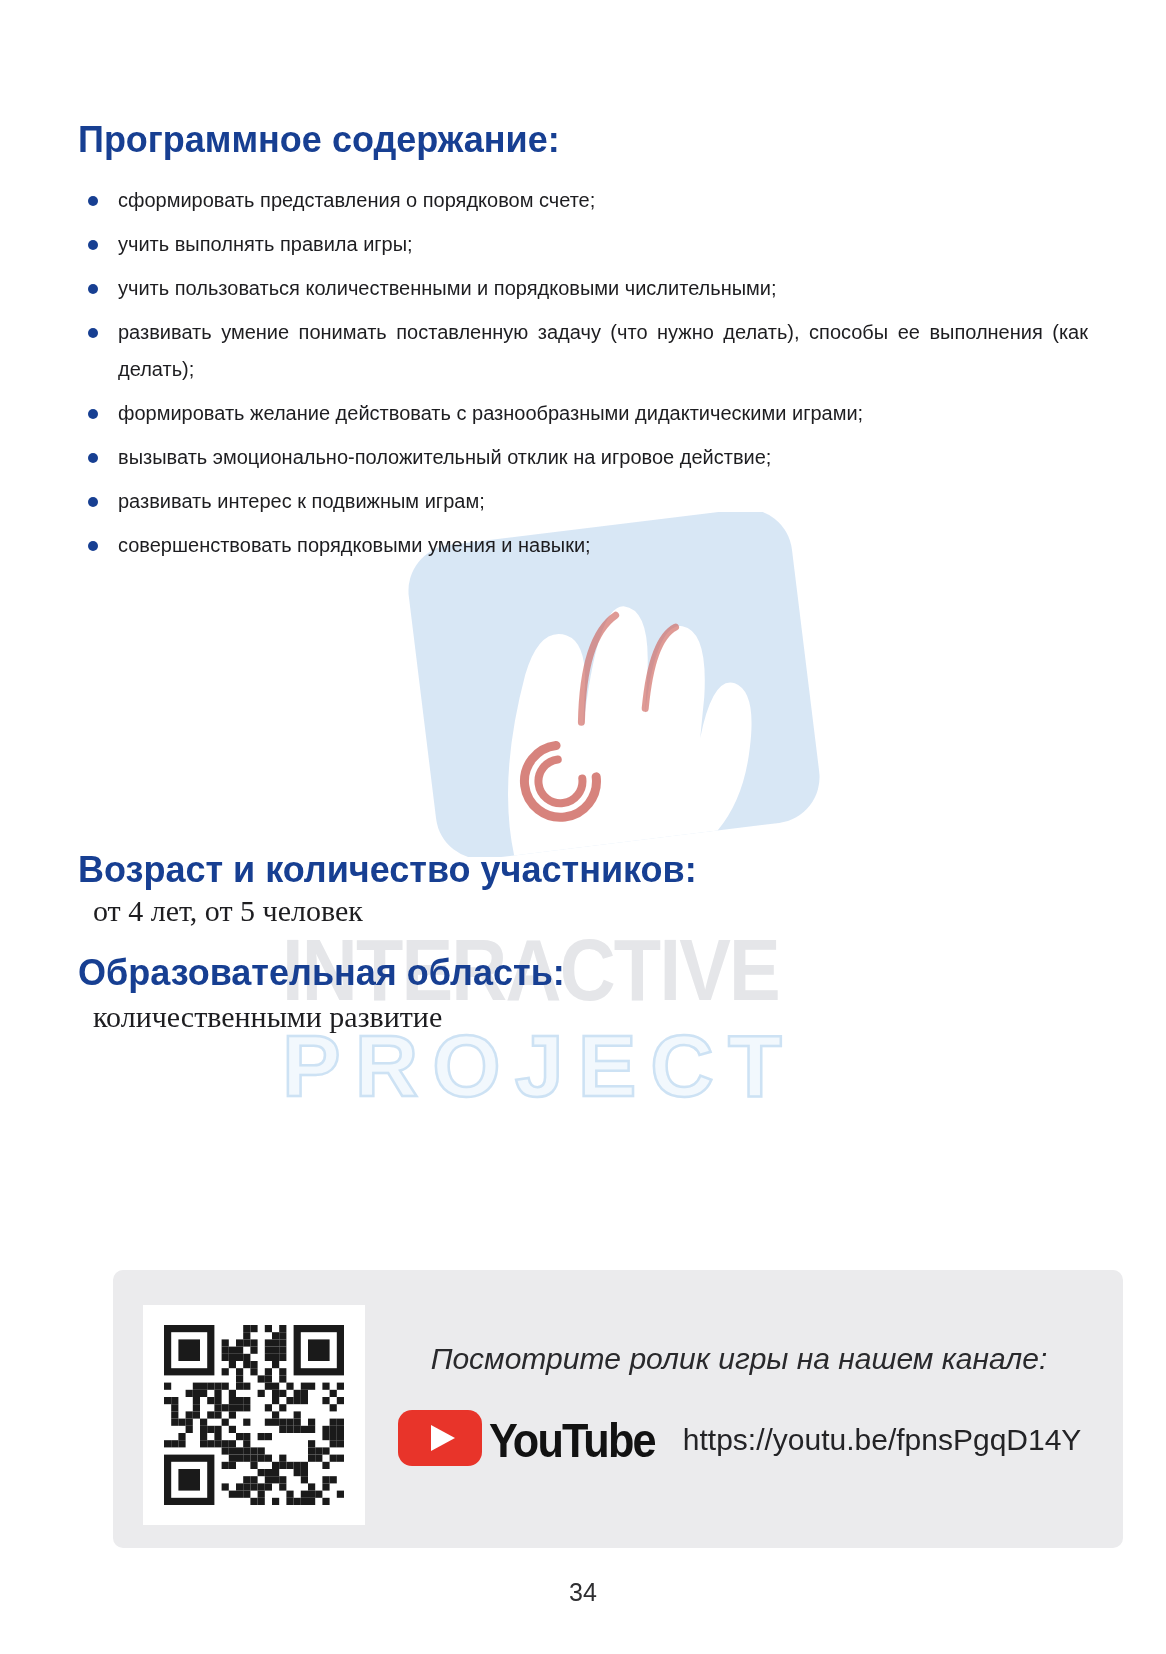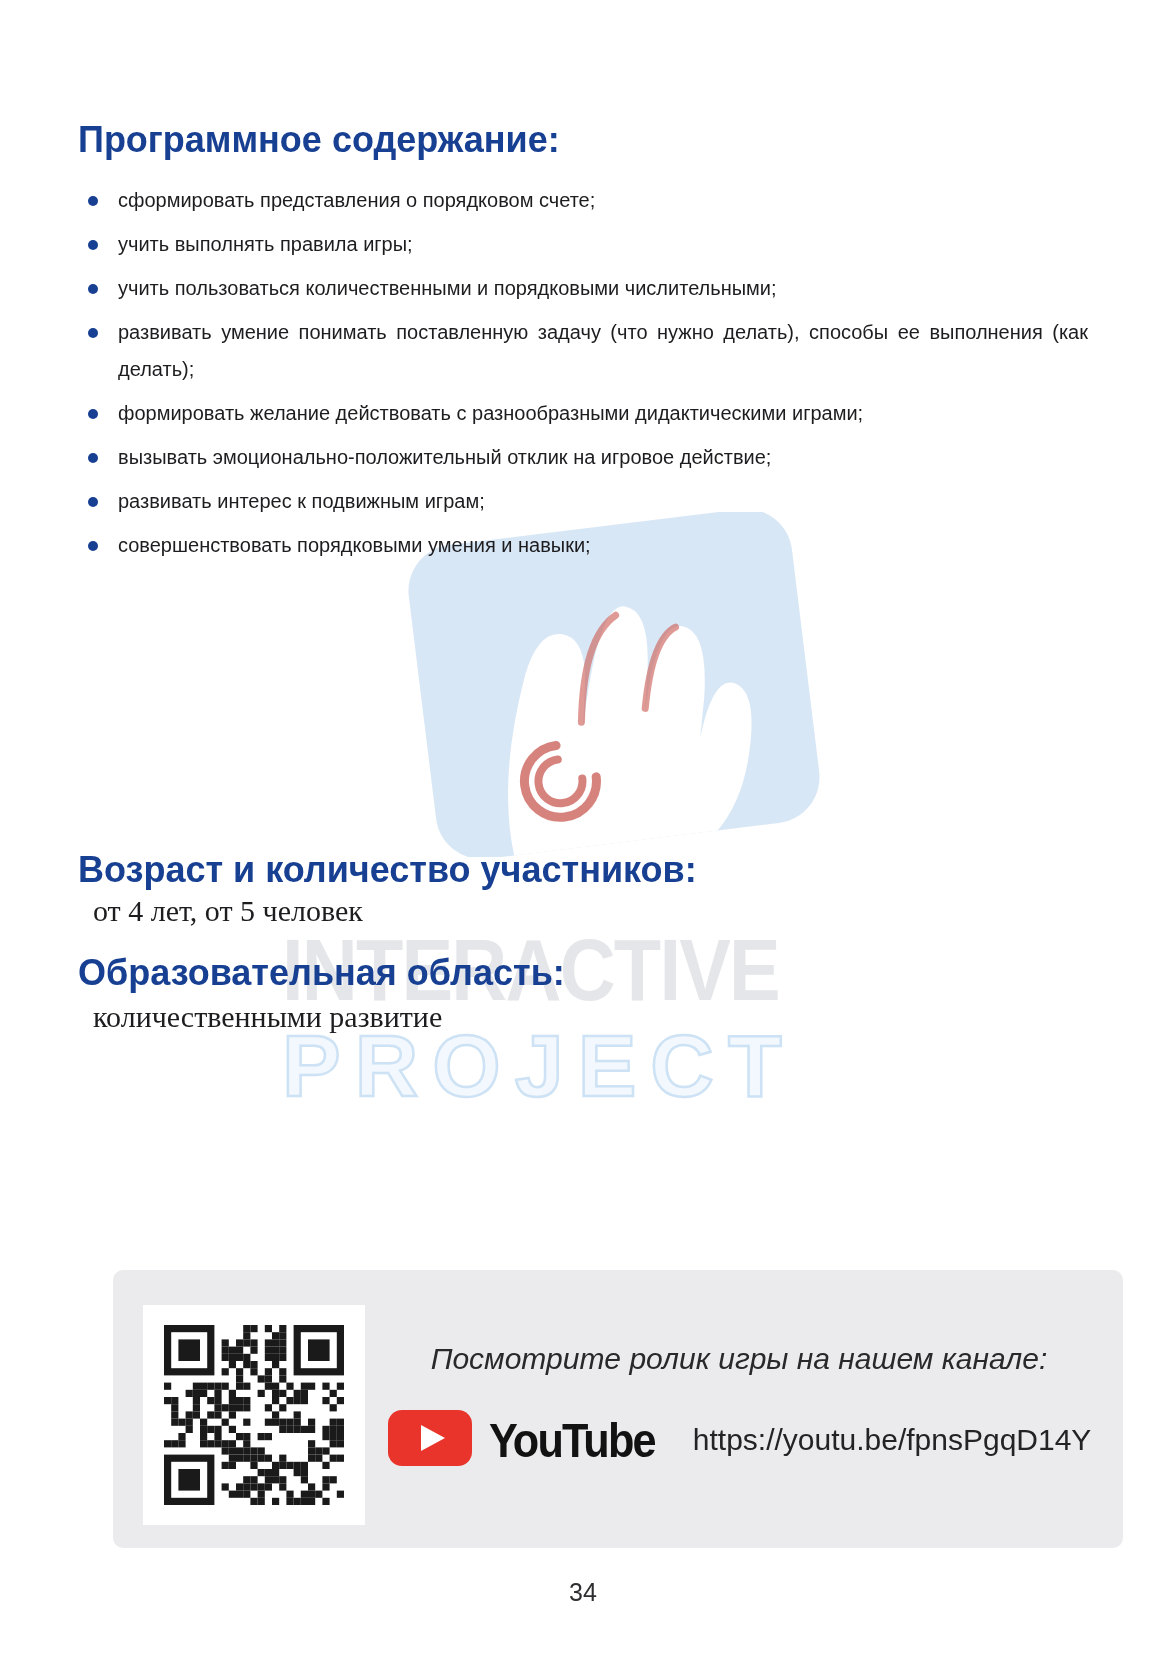--- a/index.html
+++ b/index.html
@@ -54,21 +54,21 @@
     position:absolute;left:30px;top:35px;width:222px;height:220px;background:#ffffff;
   }
   .qr-panel svg{position:absolute;left:21px;top:20px;}
   .vb-right{position:absolute;left:262px;top:0;width:728px;height:285px;}
   .vb-caption{
     position:absolute;left:0;right:0;top:72px;margin:0;text-align:center;
     font-size:30px;font-style:italic;color:#29292c;
   }
   .vb-row{
     position:absolute;left:0;right:0;top:130px;height:80px;
-    display:flex;align-items:center;justify-content:center;gap:16px;
+    display:flex;align-items:center;justify-content:center;gap:6px;
   }
   .yt-word{
     font-size:48px;font-weight:bold;color:#121212;letter-spacing:-2px;
     transform:scaleX(.9);transform-origin:left center;white-space:nowrap;
   }
   .yt-link{font-size:30px;color:#232326;white-space:nowrap;margin-left:4px;}
   .page-num{
     position:absolute;left:0;width:1166px;top:1578px;z-index:1;margin:0;
     text-align:center;font-size:25px;color:#2e2e31;
   }

